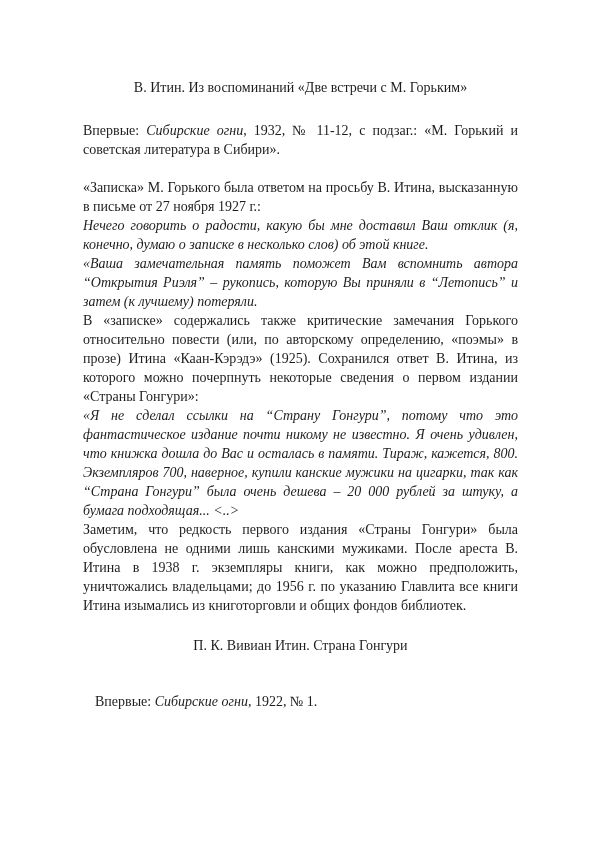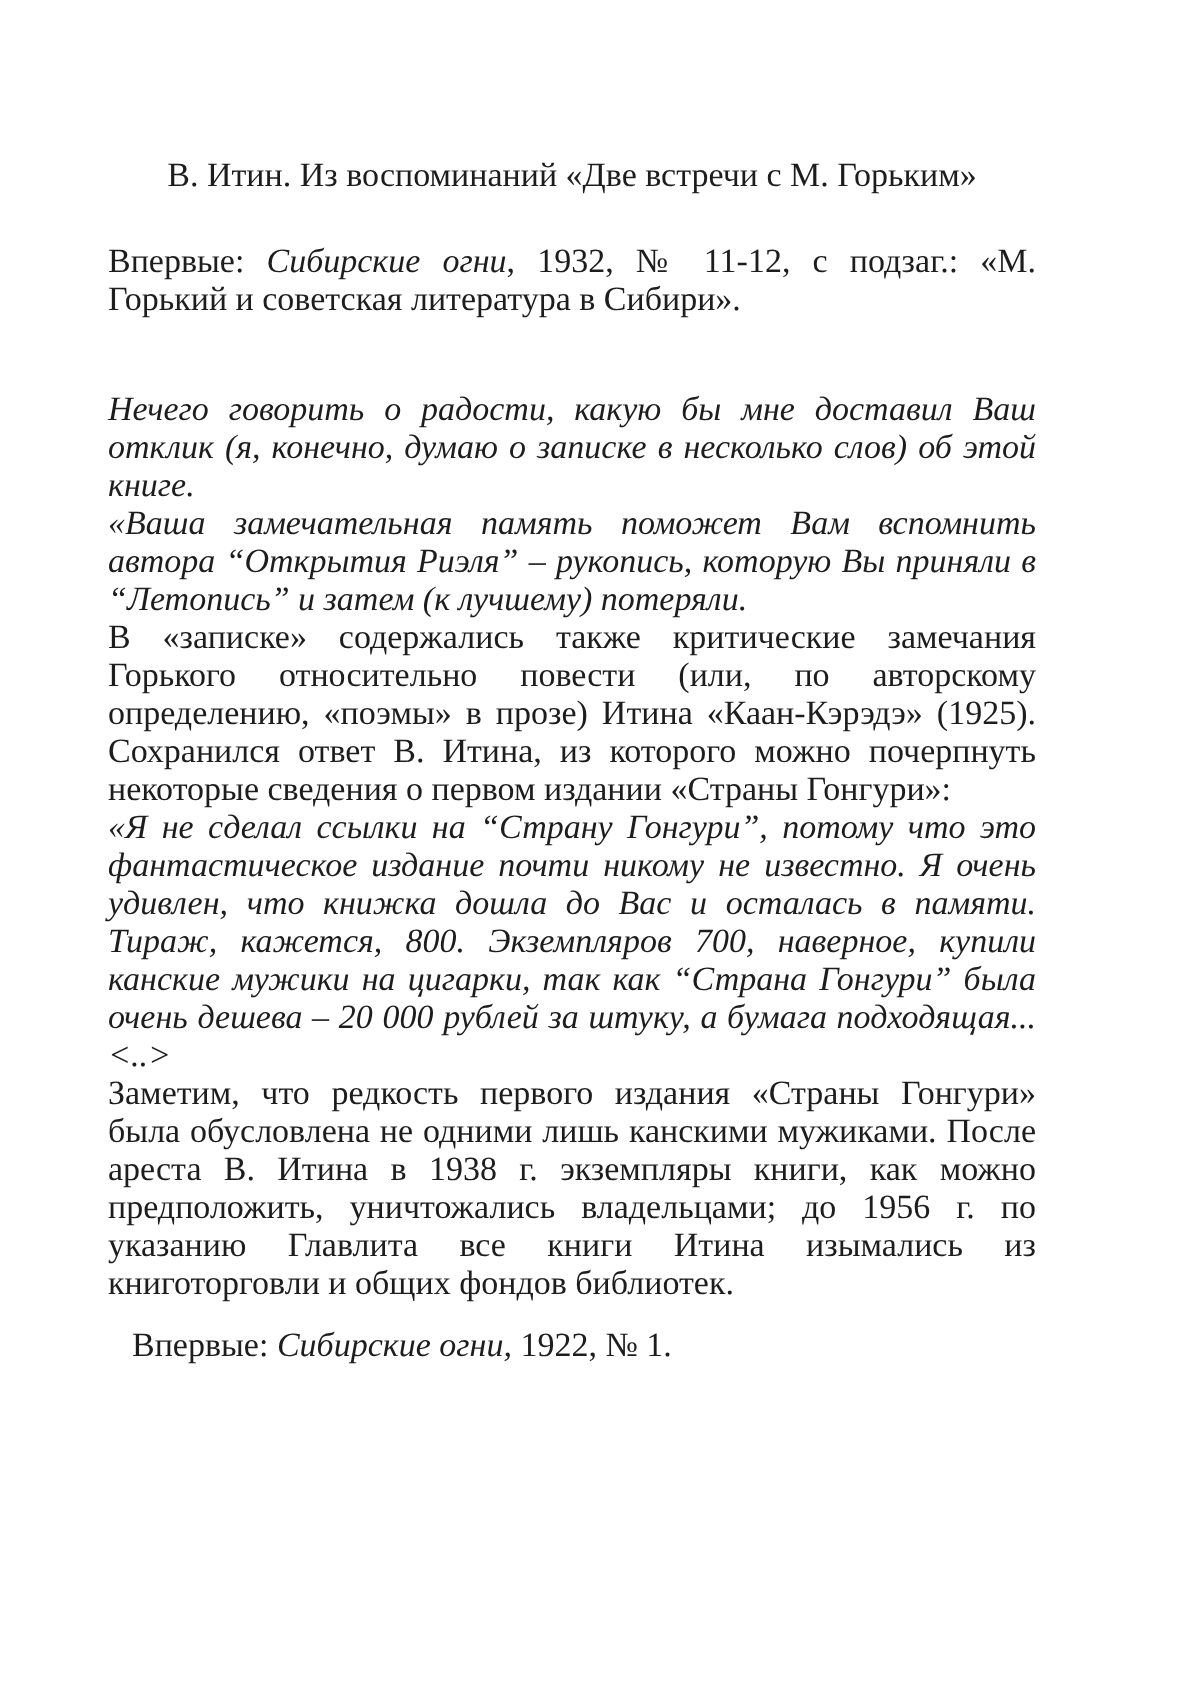--- a/index.html
+++ b/index.html
@@ -6,55 +6,57 @@
     margin: 0;
     padding: 0;
     background: #ffffff;
   }
   .page {
     position: relative;
     width: 600px;
     height: 852px;
     box-sizing: border-box;
     background: #ffffff;
-    padding: 78px 82px 40px 54px;
+    padding: 78px 82px 40px 83px;
     font-family: "Liberation Serif", "DejaVu Serif", serif;
-    font-size: 17px;
+    font-size: 14px;
     line-height: 19px;
     color: #1d1d1d;
     overflow: hidden;
   }
   .block {
     margin: 0;
     text-align: justify;
   }
   .block-title {
     text-align: center;
     margin-bottom: 24px;
   }
   .block-note {
-    margin-bottom: 36px;
+    margin-bottom: 19px;
   }
   .block-body { margin: 0; }
   .block-quote { margin: 0; }
   .block-section-title {
     text-align: center;
     margin-top: 21px;
     margin-bottom: 37px;
   }
   .block-note2 { margin: 12px; }
   .italic { font-style: italic; }
 </style>
 </head>
 <body>
 
 <div class="page">
   <div class="content" id="doc-content">
       <p class="block block-title"><span>В. Итин. Из воспоминаний «Две встречи с М. Горьким»</span></p>
       <p class="block block-note"><span>Впервые: </span><span class="italic">Сибирские огни</span><span>, 1932, № 11-12, с подзаг.: «М. Горький и советская литература в Сибири».</span></p>
+      <p class="block block-body"><span>«Записка» М. Горького была ответом на просьбу В. Итина, высказанную в письме от 27 ноября 1927 г.:</span></p>
       <p class="block block-quote"><span class="italic">Нечего говорить о радости, какую бы мне доставил Ваш отклик (я, конечно, думаю о записке в несколько слов) об этой книге.</span></p>
       <p class="block block-quote"><span class="italic">«Ваша замечательная память поможет Вам вспомнить автора “Открытия Риэля” – рукопись, которую Вы приняли в “Летопись” и затем (к лучшему) потеряли.</span></p>
       <p class="block block-body"><span>В «записке» содержались также критические замечания Горького относительно повести (или, по авторскому определению, «поэмы» в прозе) Итина «Каан-Кэрэдэ» (1925). Сохранился ответ В. Итина, из которого можно почерпнуть некоторые сведения о первом издании «Страны Гонгури»:</span></p>
       <p class="block block-quote"><span class="italic">«Я не сделал ссылки на “Страну Гонгури”, потому что это фантастическое издание почти никому не известно. Я очень удивлен, что книжка дошла до Вас и осталась в памяти. Тираж, кажется, 800. Экземпляров 700, наверное, купили канские мужики на цигарки, так как “Страна Гонгури” была очень дешева – 20 000 рублей за штуку, а бумага подходящая... &lt;..&gt;</span></p>
       <p class="block block-body"><span>Заметим, что редкость первого издания «Страны Гонгури» была обусловлена не одними лишь канскими мужиками. После ареста В. Итина в 1938 г. экземпляры книги, как можно предположить, уничтожались владельцами; до 1956 г. по указанию Главлита все книги Итина изымались из книготорговли и общих фондов библиотек.</span></p>
+      <p class="block block-section-title"><span>П. К. Вивиан Итин. Страна Гонгури</span></p>
       <p class="block block-note2"><span>Впервые: </span><span class="italic">Сибирские огни,</span><span> 1922, № 1.</span></p>
     </div>
 </div>
 
 </body></html>

